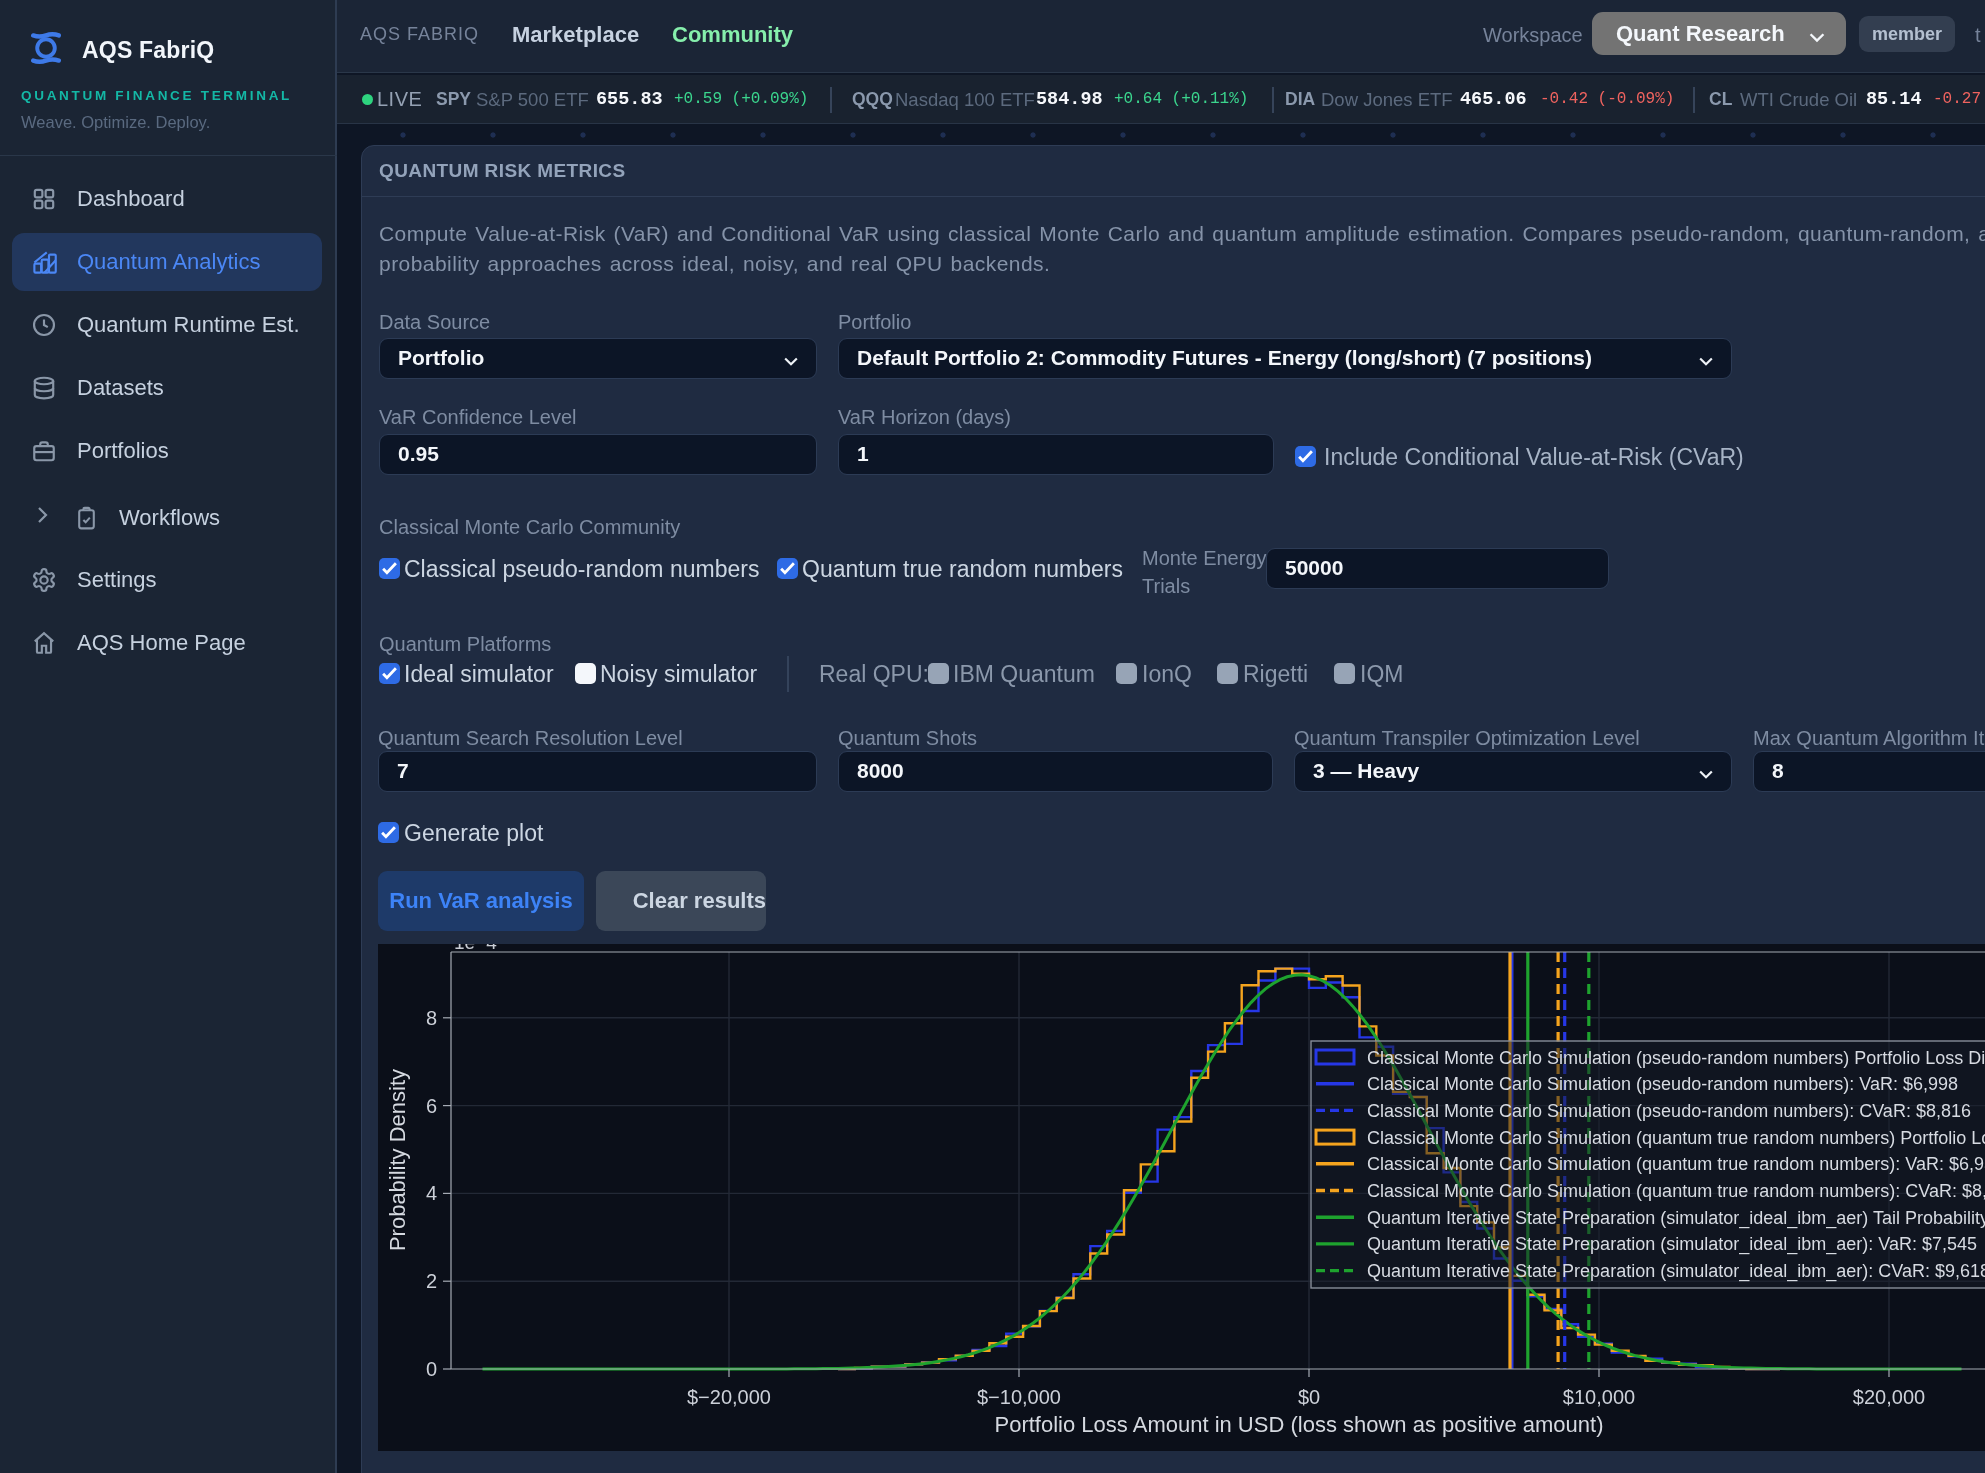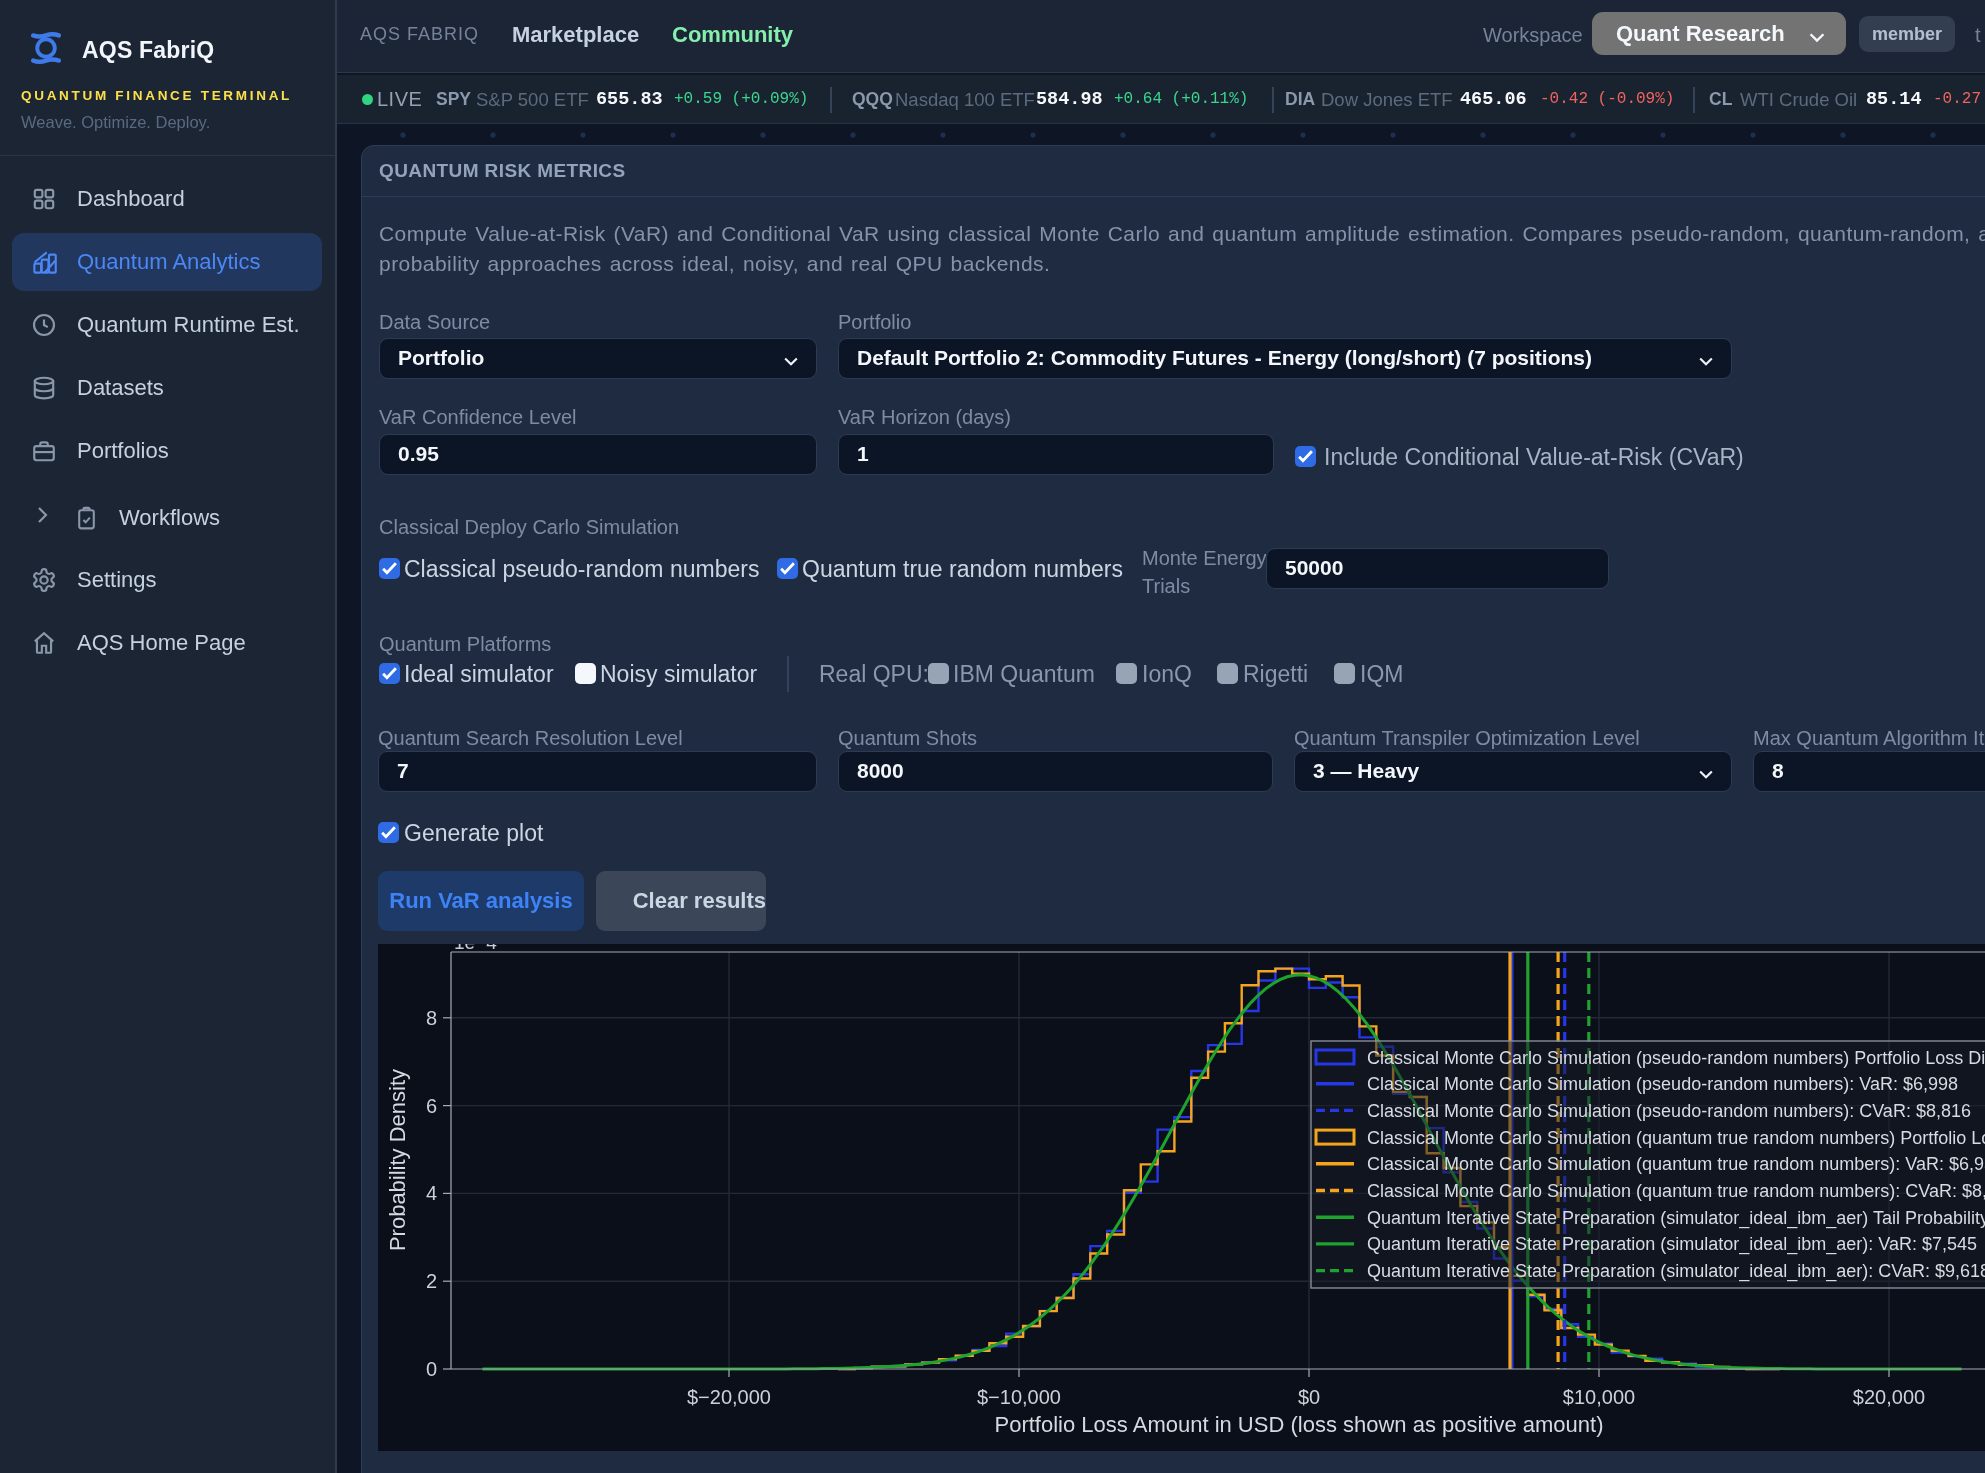--- a/index.html
+++ b/index.html
@@ -1,21 +1,21 @@
 <!DOCTYPE html>
 <html><head>
 <meta charset="utf-8">
 <style>
 * { margin:0; padding:0; box-sizing:border-box; }
 html,body { width:1985px; height:1473px; overflow:hidden; background:#0e1625; font-family:"Liberation Sans", sans-serif; }
 
 #sidebar { position:absolute; left:0; top:0; width:337px; height:1473px; background:#1b2534; border-right:2px solid #2e3c52; z-index:5; }
 #logo-icon { position:absolute; left:31px; top:32px; }
 #logo-text { position:absolute; left:82px; top:37px; font-size:23px; font-weight:bold; color:#f2f6fb; letter-spacing:0.2px; }
-#tagline1 { position:absolute; left:21px; top:88px; font-size:13.5px; font-weight:bold; color:#fde047; letter-spacing:2.7px; }
+#tagline1 { position:absolute; left:21px; top:88px; font-size:13.5px; font-weight:bold; color:#14b8a6; letter-spacing:2.7px; }
 #tagline2 { position:absolute; left:21px; top:113px; font-size:16.5px; color:#5a6a80; }
 #side-div { position:absolute; left:0; top:155px; width:337px; border-top:1.5px solid #2a3749; }
 .nav { position:absolute; left:12px; width:310px; height:58px; border-radius:12px; display:flex; align-items:center; color:#c6d1df; font-size:22px; font-weight:500; }
 .nav svg { position:absolute; left:19px; }
 .nav .lbl { position:absolute; left:65px; }
 .nav.active { background:#22375d; color:#4b87f5; }
 .nav .chev { position:absolute; left:18px; top:14px; }
 .nav .wicon { position:absolute; left:62px; }
 .nav .wlbl { position:absolute; left:107px; }
 
@@ -203,21 +203,21 @@
     <div class="inp" style="left:17px; top:288px; width:438px">0.95</div>
     <span class="flabel" style="left:476px; top:260px">VaR Horizon (days)</span>
     <div class="inp" style="left:476px; top:288px; width:436px">1</div>
     <div class="cbx" style="left:933px; top:300px">
         <svg width="17" height="15" viewBox="0 0 16 14" fill="none" stroke="#fff" stroke-width="2.6">
           <path d="M2 7.2l3.6 3.8L14 2"></path>
         </svg>
       </div>
     <span class="cblbl" style="left:962px; top:298px; color:#a7b4c6">Include Conditional Value-at-Risk (CVaR)</span>
 
-    <span class="flabel" style="left:17px; top:370px">Classical Deploy Carlo Simulation</span>
+    <span class="flabel" style="left:17px; top:370px">Classical Monte Carlo Community</span>
     <div class="cbx" style="left:17px; top:412px">
         <svg width="17" height="15" viewBox="0 0 16 14" fill="none" stroke="#fff" stroke-width="2.6">
           <path d="M2 7.2l3.6 3.8L14 2"></path>
         </svg>
       </div>
     <span class="cblbl" style="left:42px; top:410px">Classical pseudo-random numbers</span>
     <div class="cbx" style="left:415px; top:412px">
         <svg width="17" height="15" viewBox="0 0 16 14" fill="none" stroke="#fff" stroke-width="2.6">
           <path d="M2 7.2l3.6 3.8L14 2"></path>
         </svg>

